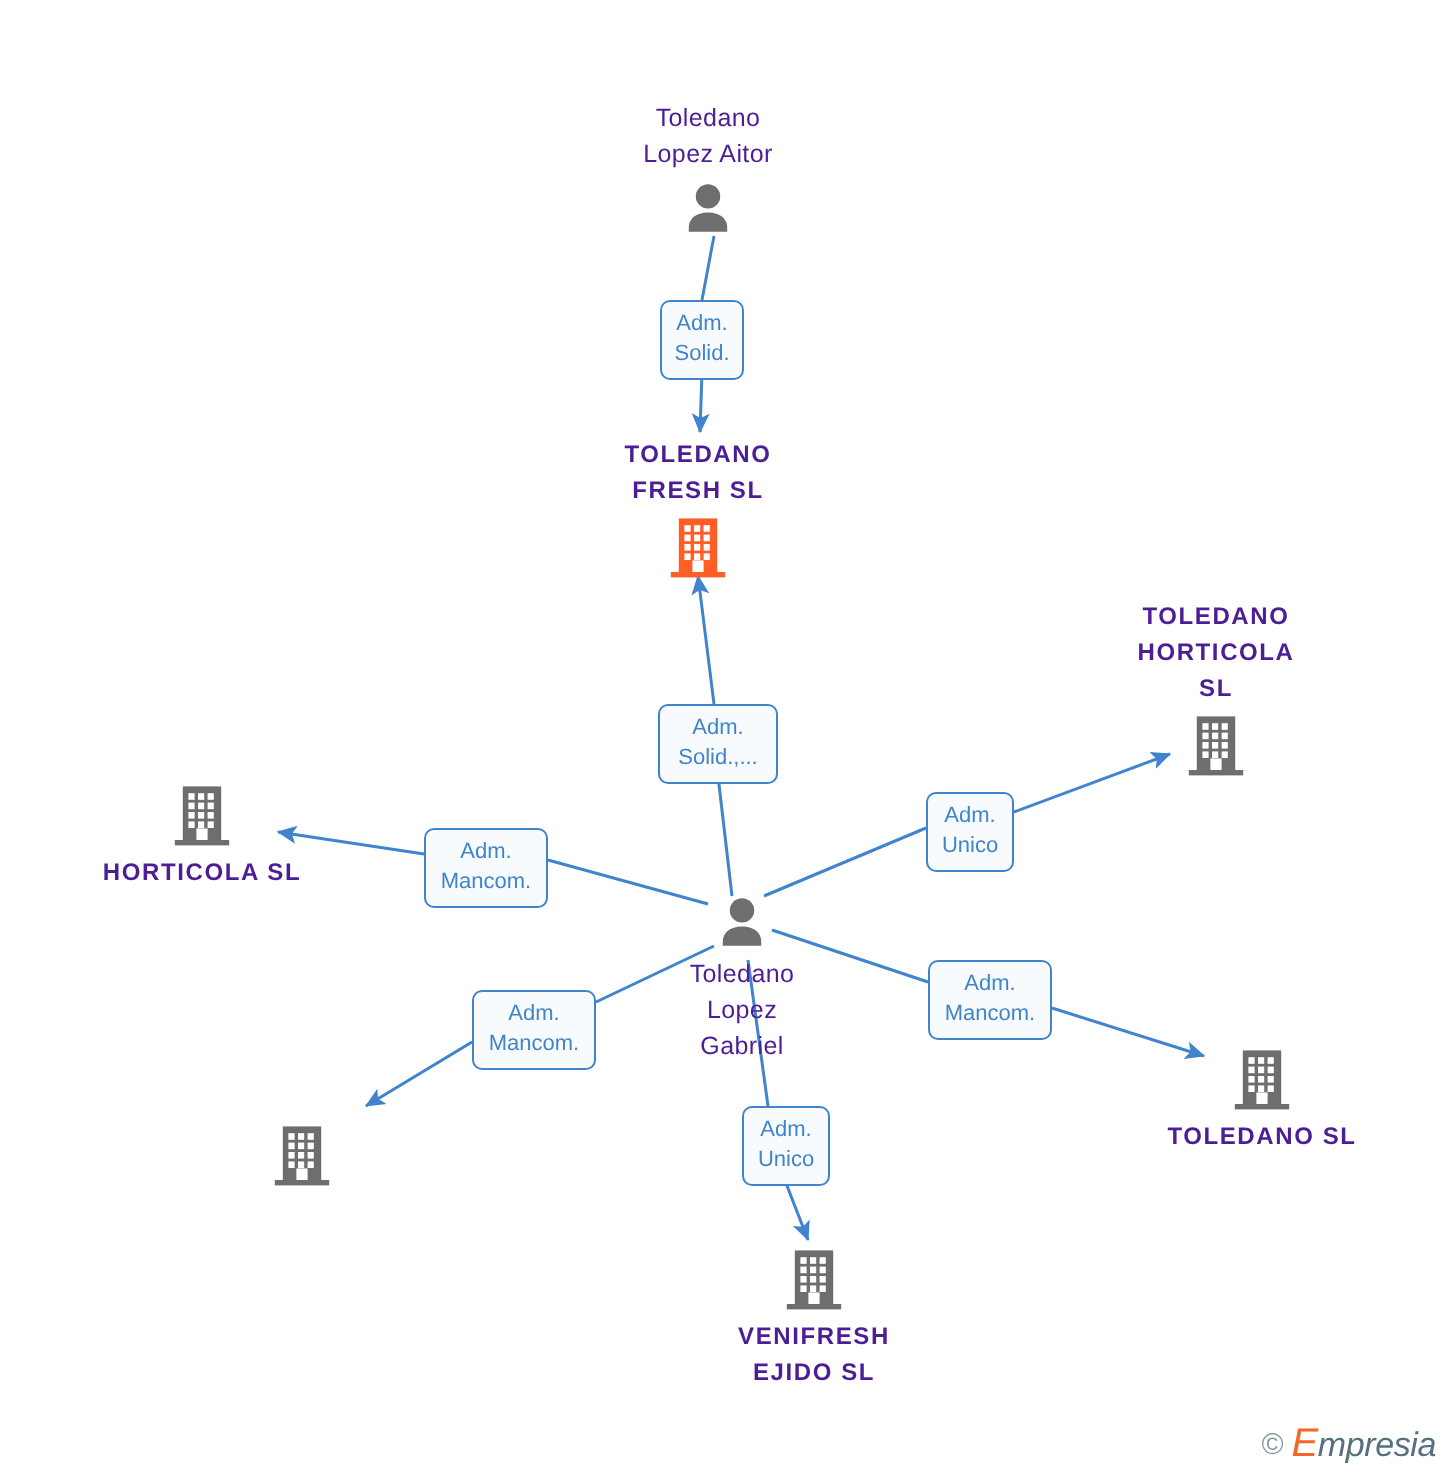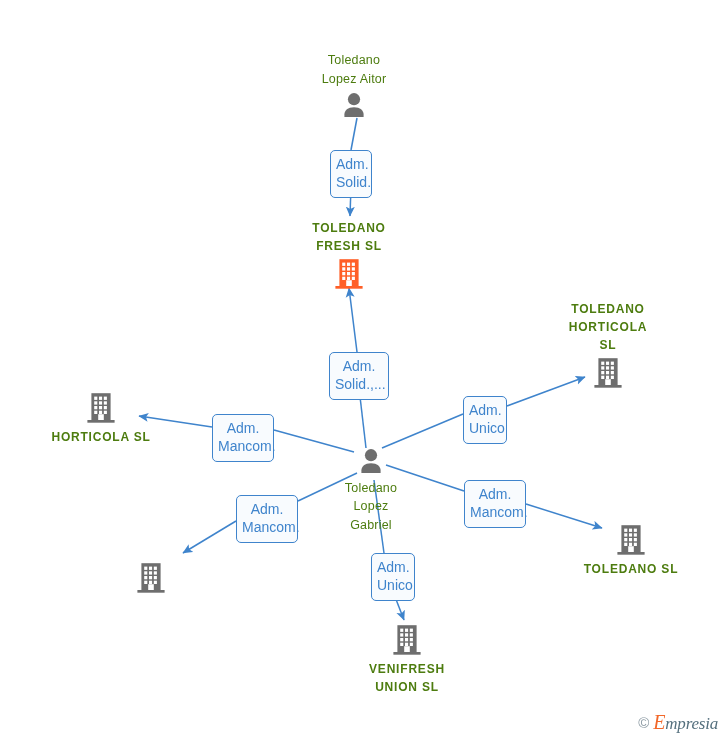--- a/index.html
+++ b/index.html
@@ -27,21 +27,21 @@
 
   
   .node {
     position: absolute;
     width: 150px;
     margin-left: -75px;
     text-align: center;
     z-index: 3;
   }
   .node-label {
-    color: #4d7c0f;
+    color: #4c1d95;
     letter-spacing: 0.2px;
     line-height: 1.22;
     white-space: pre-line;
   }
   .node.person .node-label {
     font-size: 12.5px;
     font-weight: 400;
   }
   .node.company .node-label {
     font-size: 12px;
@@ -56,21 +56,21 @@
   .node.label-below .node-label { margin-top: 3px; }
 
   
   .edge-label {
     position: absolute;
     box-sizing: border-box;
     background: #f8fbfe;
     border: 1.4px solid #3f84cc;
     border-radius: 5px;
     color: #3f84cc;
-    font-size: 14px;
+    font-size: 11px;
     line-height: 1.32;
     text-align: center;
     padding: 4px 5px 5px 5px;
     white-space: pre-line;
     z-index: 4;
   }
 
   
   #watermark {
     position: absolute;
@@ -80,21 +80,21 @@
     align-items: center;
     gap: 4px;
     z-index: 6;
   }
   #watermark .copy {
     color: #8c9aa3;
     font-size: 15px;
     line-height: 1;
   }
   #watermark .brand {
-    font-family: Liberation Serif, serif;
+    font-family: Liberation Sans, sans-serif;
     font-style: italic;
     font-size: 17px;
     line-height: 1;
     color: #55707e;
     letter-spacing: -0.2px;
   }
   #watermark .brand .cap {
     color: #f2682a;
     font-size: 20px;
   }
@@ -238,21 +238,21 @@
             <rect x="19.8" y="10.3" width="3.1" height="3.3" fill="#fff"></rect>
             <rect x="10.2" y="15" width="3.1" height="3.3" fill="#fff"></rect>
             <rect x="15" y="15" width="3.1" height="3.3" fill="#fff"></rect>
             <rect x="19.8" y="15" width="3.1" height="3.3" fill="#fff"></rect>
             <rect x="10.2" y="19.7" width="3.1" height="3.3" fill="#fff"></rect>
             <rect x="15" y="19.7" width="3.1" height="3.3" fill="#fff"></rect>
             <rect x="19.8" y="19.7" width="3.1" height="3.3" fill="#fff"></rect>
             <rect x="14.2" y="23.2" width="5.6" height="6.2" fill="#fff"></rect>
             <rect x="3.4" y="29.0" width="27.2" height="2.7" fill="#6e6e6e"></rect>
           </svg></span><span class="node-label">VENIFRESH
-UNION  SL</span></div>
+EJIDO  SL</span></div>
     </div>
   <div id="labels-layer">
       <div class="edge-label" style="left: 330px; top: 150px; width: 42px; min-height: 36px;">Adm.
 Solid.</div>
       <div class="edge-label" style="left: 329px; top: 352px; width: 60px; min-height: 36px;">Adm.
 Solid.,...</div>
       <div class="edge-label" style="left: 463px; top: 396px; width: 44px; min-height: 36px;">Adm.
 Unico</div>
       <div class="edge-label" style="left: 212px; top: 414px; width: 62px; min-height: 36px;">Adm.
 Mancom.</div>

